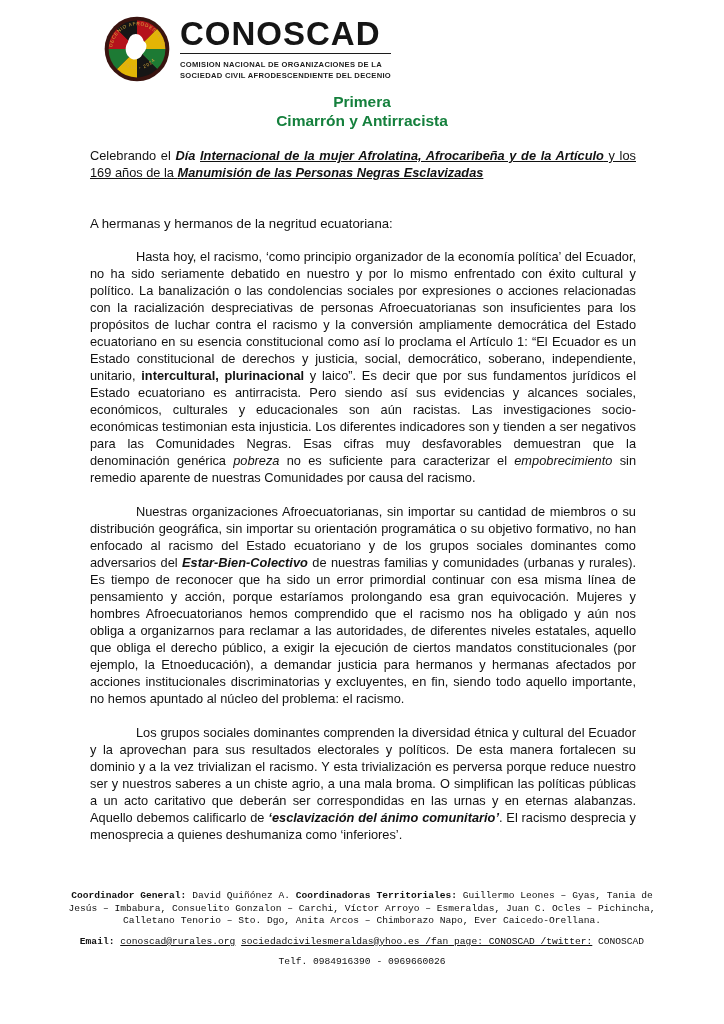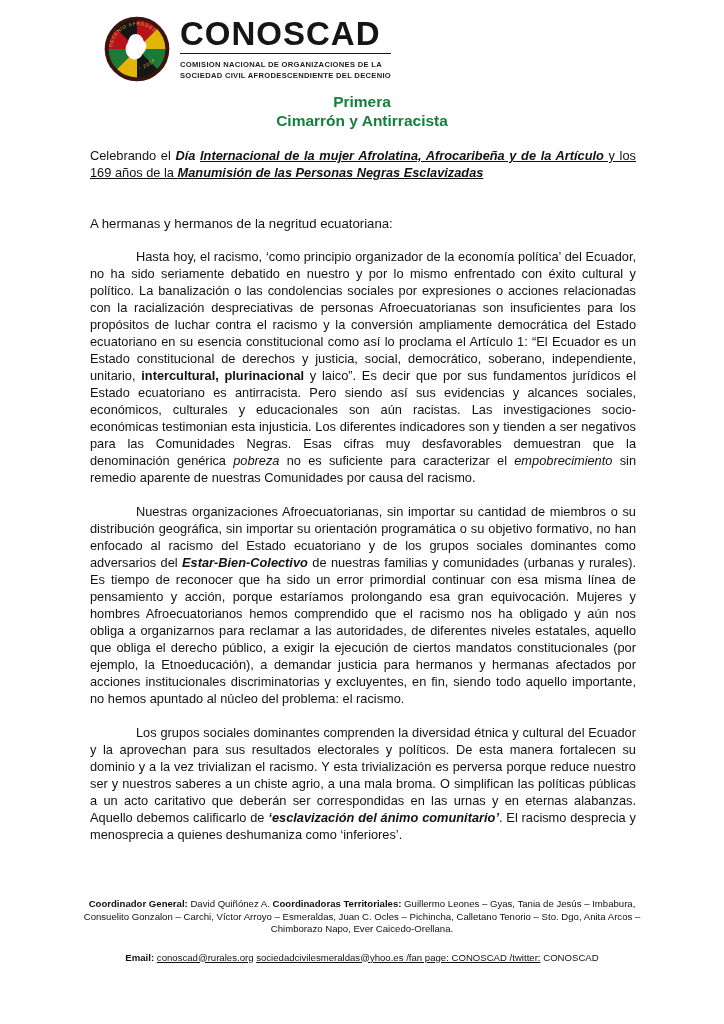--- a/index.html
+++ b/index.html
@@ -26,21 +26,21 @@
   .intro{margin-top:17px;font-size:12.8px;line-height:17px;text-align:justify;}
   .salutation{margin-top:35px;font-weight:normal;font-size:13.2px;}
   .para{margin-top:17px;font-size:12.8px;line-height:17px;text-align:justify;text-indent:46px;}
   
   .b{font-weight:bold;}
   .i{font-style:italic;}
   .u{text-decoration:underline;}
   
   .footer{position:absolute;top:882px;left:50%;transform:translateX(-50%);
     width:624px;text-align:center;font-size:9.6px;line-height:12.5px;color:#101010;}
-  .footer-line{margin:16px;}
+  .footer-line{margin:8px;font-family:Liberation Mono, monospace;}
 </style>
 </head>
 <body>
 
 <div class="page">
 
   <div class="logo">
     <svg class="emblem" viewBox="0 0 100 100" aria-hidden="true">
       <circle cx="50" cy="50" r="49" fill="#3a1410"></circle>
       <path d="M50,50 L50,7 A43,43 0 0 1 80.4,19.6 Z" fill="#b5121b"></path>
@@ -83,15 +83,16 @@
     <p class="salutation">A hermanas y hermanos de la negritud ecuatoriana:</p>
 
     <p class="para"><span>Hasta hoy, el racismo, ‘como principio organizador de la economía política’ del Ecuador, no ha sido seriamente debatido en nuestro y por lo mismo enfrentado con éxito cultural y político. La banalización o las condolencias sociales por expresiones o acciones relacionadas con la racialización despreciativas de personas Afroecuatorianas son insuficientes para los propósitos de luchar contra el racismo y la conversión ampliamente democrática del Estado ecuatoriano en su esencia constitucional como así lo proclama el Artículo 1: “El Ecuador es un Estado constitucional de derechos y justicia, social, democrático, soberano, independiente, unitario, </span><span class="b">intercultural, plurinacional</span><span> y laico”. Es decir que por sus fundamentos jurídicos el Estado ecuatoriano es antirracista. Pero siendo así sus evidencias y alcances sociales, económicos, culturales y educacionales son aún racistas. Las investigaciones socio-económicas testimonian esta injusticia. Los diferentes indicadores son y tienden a ser negativos para las Comunidades Negras. Esas cifras muy desfavorables demuestran que la denominación genérica </span><span class="i">pobreza</span><span> no es suficiente para caracterizar el </span><span class="i">empobrecimiento</span><span> sin remedio aparente de nuestras Comunidades por causa del racismo.</span></p>
     <p class="para"><span>Nuestras organizaciones Afroecuatorianas, sin importar su cantidad de miembros o su distribución geográfica, sin importar su orientación programática o su objetivo formativo, no han enfocado al racismo del Estado ecuatoriano y de los grupos sociales dominantes como adversarios del </span><span class="b i">Estar-Bien-Colectivo</span><span> de nuestras familias y comunidades (urbanas y rurales). Es tiempo de reconocer que ha sido un error primordial continuar con esa misma línea de pensamiento y acción, porque estaríamos prolongando esa gran equivocación. Mujeres y hombres Afroecuatorianos hemos comprendido que el racismo nos ha obligado y aún nos obliga a organizarnos  para reclamar a las autoridades, de diferentes niveles estatales, aquello que obliga el derecho público, a exigir la ejecución de ciertos mandatos constitucionales (por ejemplo, la Etnoeducación), a demandar justicia para hermanos y hermanas afectados por acciones institucionales discriminatorias y excluyentes, en fin, siendo todo aquello importante, no hemos apuntado al núcleo del problema: el racismo.</span></p>
     <p class="para"><span>Los grupos sociales dominantes comprenden la diversidad étnica y cultural del Ecuador y la aprovechan para sus resultados electorales y políticos. De esta manera fortalecen su dominio y a la vez trivializan el racismo. Y esta trivialización es perversa porque reduce nuestro ser y nuestros saberes a un chiste agrio, a una mala broma. O simplifican las políticas públicas a un acto caritativo que deberán ser correspondidas en las urnas y en eternas alabanzas. Aquello debemos calificarlo de </span><span class="b i">‘esclavización del ánimo comunitario’</span><span>. El racismo desprecia y menosprecia a quienes deshumaniza como ‘inferiores’.</span></p>
   </div>
 
   <div class="footer">
     <p class="footer-line"><span class="b">Coordinador General: </span><span>David Quiñónez A. </span><span class="b">Coordinadoras Territoriales: </span><span>Guillermo Leones – Gyas, Tania de Jesús – Imbabura, Consuelito Gonzalon – Carchi, Víctor Arroyo – Esmeraldas, Juan C. Ocles – Pichincha, Calletano Tenorio – Sto. Dgo, Anita Arcos – Chimborazo Napo, Ever Caicedo-Orellana.</span></p>
     <p class="footer-line"><span class="b">Email: </span><span class="u">conoscad@rurales.org</span><span> </span><span class="u">sociedadcivilesmeraldas@yhoo.es /fan page: CONOSCAD /twitter:</span><span> CONOSCAD</span></p>
+    <p class="footer-line">Telf. 0984916390 - 0969660026</p>
   </div>
 
 </div>
 
 </body></html>

